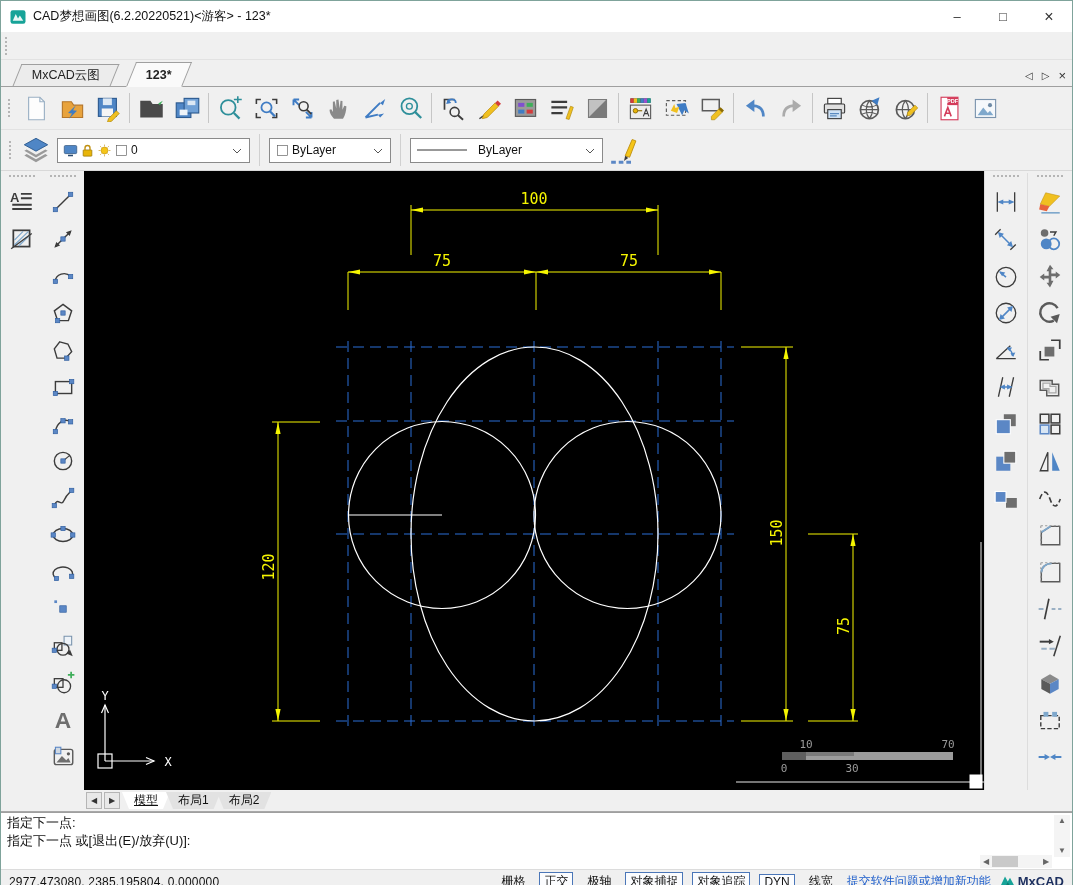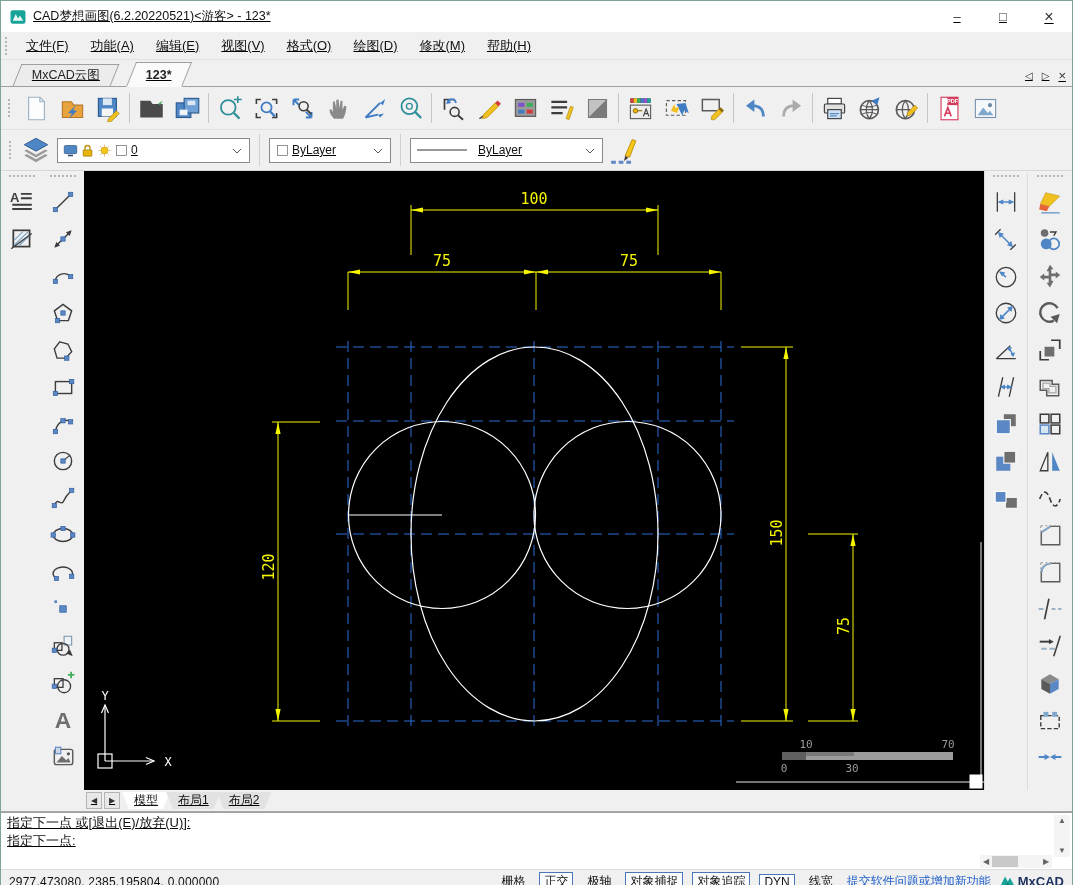--- a/index.html
+++ b/index.html
@@ -1,18 +1,18 @@
 <!DOCTYPE html>
 <html><head>
 <meta charset="utf-8">
 <style>
   html,body{margin:0;padding:0;width:1073px;height:885px;overflow:hidden;
     font-family:"Liberation Sans","DejaVu Sans",sans-serif;background:#f0f0f0;}
   .app{width:1073px;height:885px;box-sizing:border-box;border:1px solid #7fa39b;
-    display:flex;flex-direction:column;background:#a21caf;text-decoration:underline;}
+    display:flex;flex-direction:column;background:#a21caf;}
   
   .titlebar{height:31px;background:#ffffff;display:flex;align-items:center;flex:0 0 31px;}
   .titlebar .appicon{width:18px;height:18px;margin:0 6px 0 8px;}
   .titlebar .title{font-size:12.5px;color:#111;}
   .winbtns{margin-left:auto;display:flex;height:100%;}
   .winbtn{width:46px;height:100%;display:flex;align-items:center;justify-content:center;
     font-size:13px;color:#333;}
   
   .menubar{height:27px;background:#f0f0f0;display:flex;align-items:center;flex:0 0 27px;
     border-bottom:1px solid #e2e2e2;}
@@ -100,30 +100,20 @@
     <span class="title">CAD梦想画图(6.2.20220521)&lt;游客&gt; - 123*</span>
     <div class="winbtns">
       <div class="winbtn">–</div>
       <div class="winbtn">□</div>
       <div class="winbtn" style="font-size:16px;">×</div>
     </div>
   </div>
 
   <div class="menubar">
     <div class="grip-v"></div>
-    <span style="display: flex; height: 100%;">
-        <div class="menu-item">文件(F)</div>
-        <div class="menu-item">功能(A)</div>
-        <div class="menu-item">编辑(E)</div>
-        <div class="menu-item">视图(V)</div>
-        <div class="menu-item">格式(O)</div>
-        <div class="menu-item">绘图(D)</div>
-        <div class="menu-item">修改(M)</div>
-        <div class="menu-item">帮助(H)</div>
-      </span>
   </div>
 
   <div class="tabstrip">
     <span style="display: flex; align-items: flex-end;">
         <div class="dtab">
           <span>MxCAD云图</span>
         </div>
         <div class="dtab active">
           <span>123*</span>
         </div>
@@ -954,22 +944,22 @@
       <div class="lt-arrow">▶</div>
     </div>
     <span style="display:flex;">
         <div class="ltab active">模型</div>
         <div class="ltab">布局1</div>
         <div class="ltab">布局2</div>
       </span>
   </div>
 
   <div class="command">
+    <div class="cmd-line">指定下一点:</div>
     <div class="cmd-line">指定下一点 或[退出(E)/放弃(U)]:</div>
-    <div class="cmd-line">指定下一点:</div>
     <div class="vscroll">
       <span>▲</span>
       <span>▼</span>
     </div>
     <div class="hscroll">
       <span class="harrow">◀</span>
       <span class="thumb"></span>
       <span class="harrow" style="margin-left:auto;">▶</span>
     </div>
   </div>

